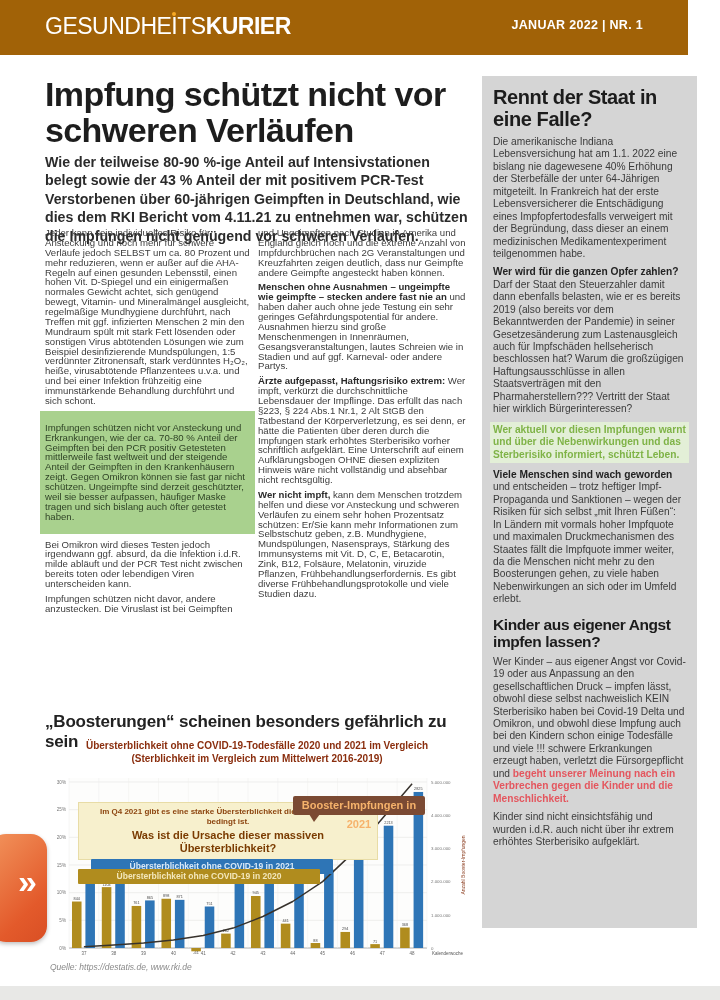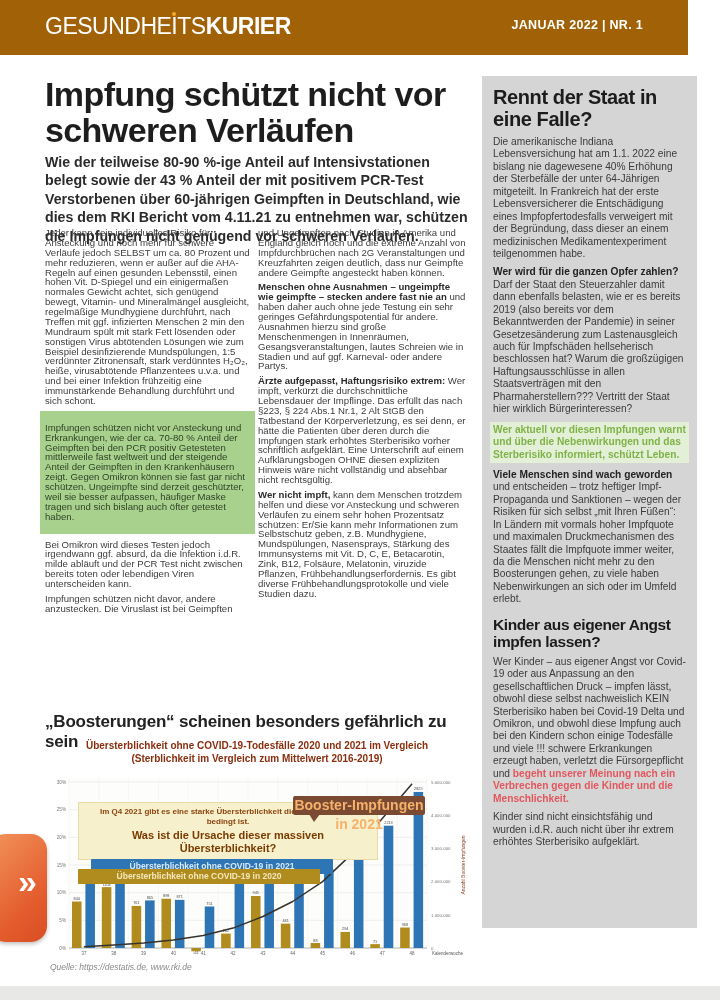--- a/index.html
+++ b/index.html
@@ -38,21 +38,21 @@
   #chart-svg{position:absolute;left:0;top:32px;}
   .anno-box{position:absolute;left:33px;top:62px;width:300px;background:#f7f0cd;border:1px solid #e8dca6;
             text-align:center;padding:4px 6px 5px 6px;box-sizing:border-box;}
   .anno1{font-size:8px;font-weight:700;color:#8c4510;line-height:1.25;}
   .anno2{font-size:11px;font-weight:800;color:#7a3b00;line-height:1.15;margin-top:2px;}
   .legend{position:absolute;left:33px;width:242px;height:15px;text-align:center;font-size:8.5px;font-weight:700;
           line-height:15px;border-radius:1px;}
   .legend-blue{top:119px;color:#d7e8f8;margin-left:13px;}
   .legend-gold{top:129px;color:#f3e7bb;}
   .callout{position:absolute;left:248px;top:56px;width:132px;height:19px;background:#7b4a33;color:#f6b26b;
-           font-size:14px;font-weight:700;text-align:center;line-height:19px;border-radius:2px;}
+           font-size:11px;font-weight:700;text-align:center;line-height:19px;border-radius:2px;}
   .callout:after{content:"";position:absolute;left:16px;bottom:-7px;width:0;height:0;
                  border-left:5px solid transparent;border-right:6px solid transparent;border-top:8px solid #7b4a33;}
   .chart-source{position:absolute;left:5px;top:222px;font-size:8.5px;font-style:italic;color:#8a8a8a;}
 
   
   .badge{position:absolute;left:-10px;top:834px;width:57px;height:108px;border-radius:16px;
          background:linear-gradient(135deg,#f2945c 0%,#e35a2b 70%,#d94f24 100%);
          box-shadow:0 2px 4px rgba(0,0,0,.25);}
   .badge span{position:absolute;right:10px;top:28px;font-size:34px;font-weight:700;color:#ffffff;}
 

